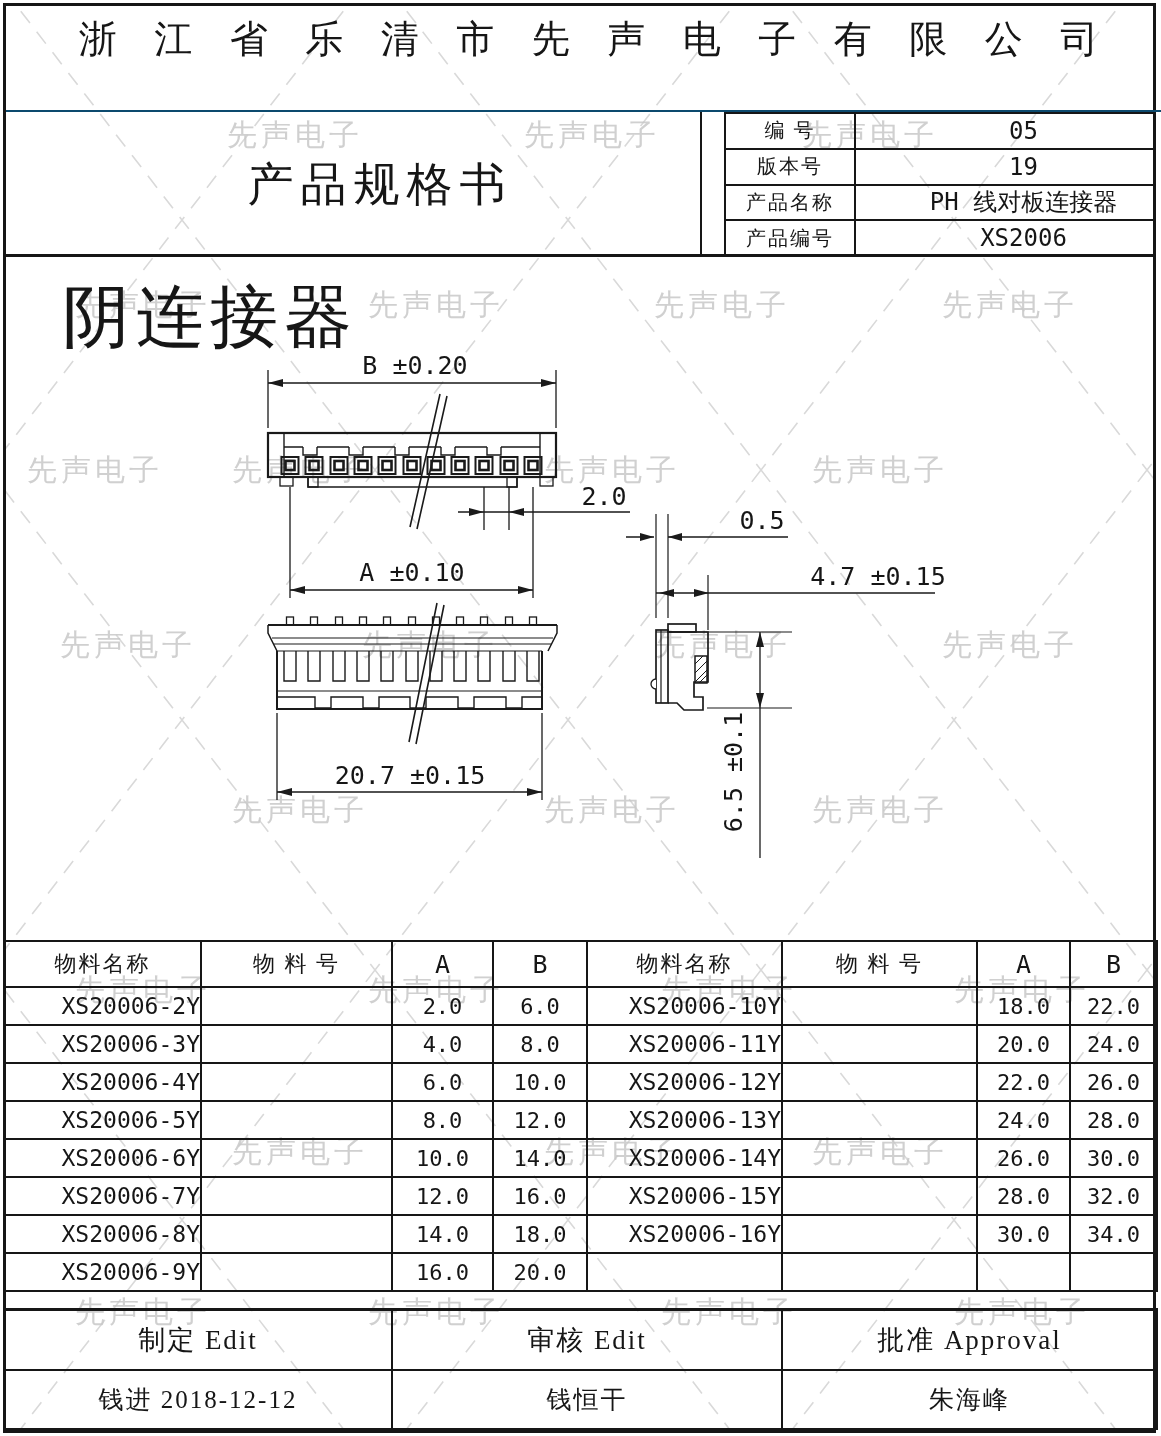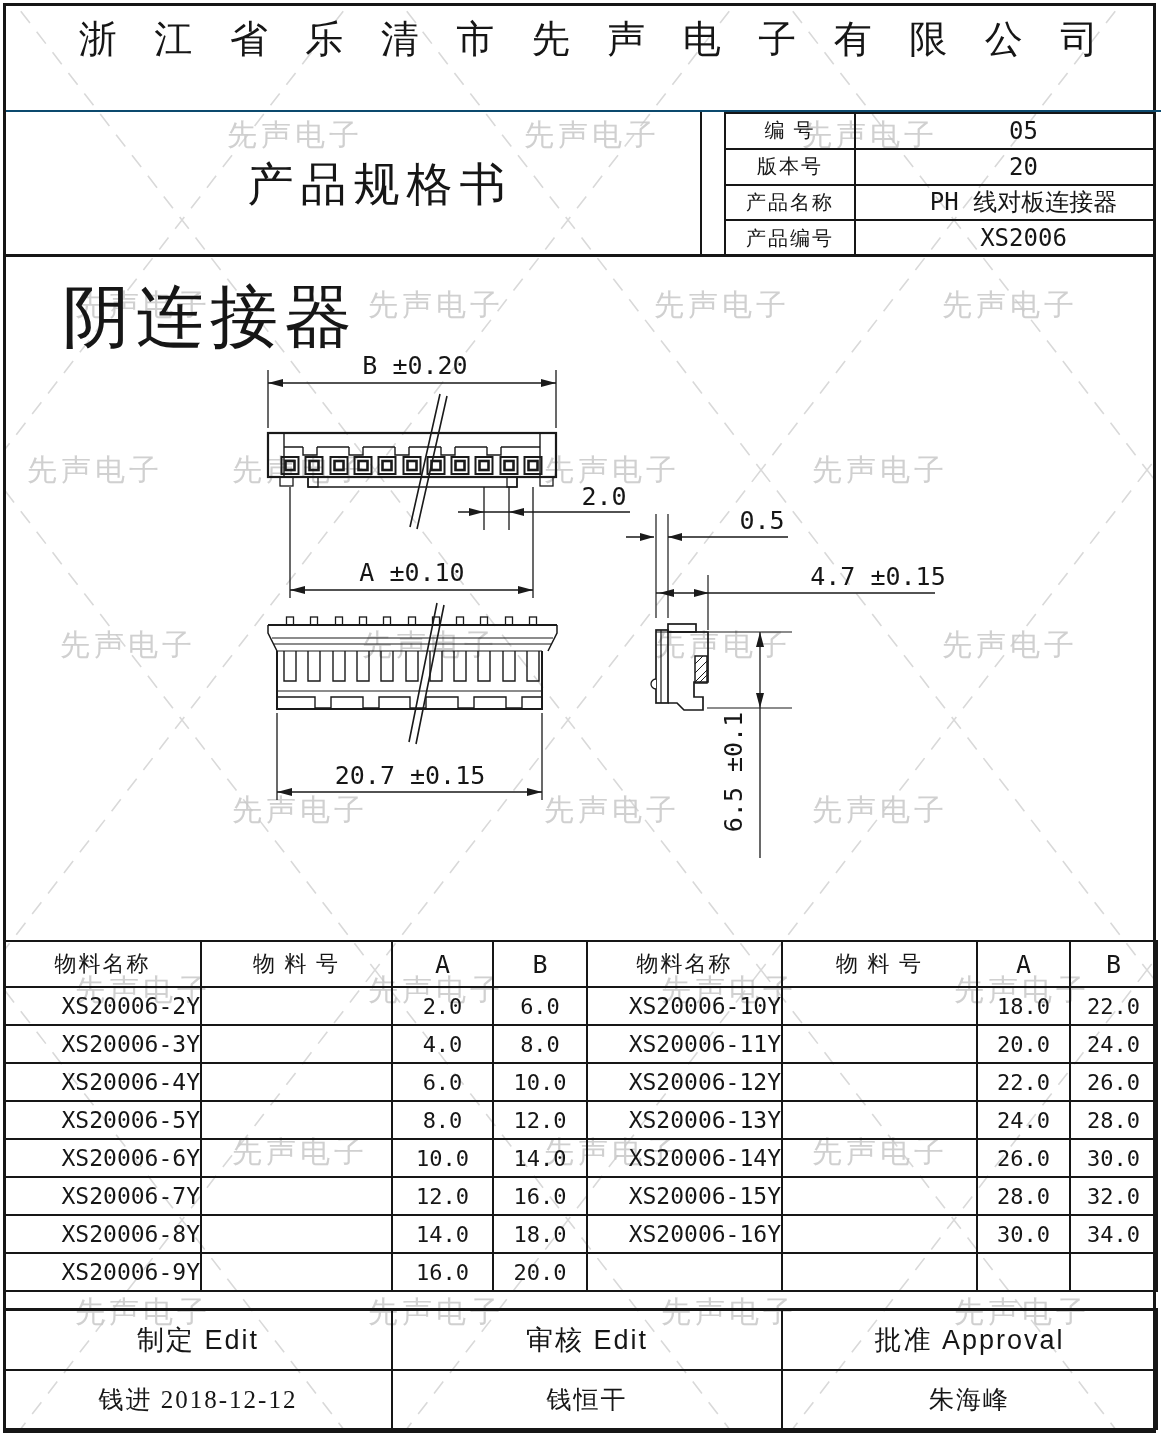--- a/index.html
+++ b/index.html
@@ -26,21 +26,21 @@
   .parts{left:3px;top:940px;width:1153px;position:absolute;}
   .parts td{border:2px solid #161616;padding:0;overflow:hidden;white-space:nowrap;}
   .parts .hrow td{height:44px;}
   .parts .drow td{height:36px;}
   .hcjk{font-size:22px;text-align:center;letter-spacing:2px;}
   .hab{font-family:"DejaVu Sans Mono",monospace;font-size:25px;text-align:center;}
   .cname{font-family:"DejaVu Sans Mono",monospace;font-size:23px;text-align:right;padding-left:13px !important;margin-top:25px;}
   .cnum{font-family:"DejaVu Sans Mono",monospace;font-size:22px;text-align:center;}
   .sign{left:3px;top:1308px;width:1153px;position:absolute;}
   .sign td{border:2px solid #161616;text-align:center;overflow:hidden;white-space:nowrap;}
-  .sign .rrow td{height:56px;border-top:3px solid #161616;font-family:Liberation Sans, sans-serif;font-size:27px;letter-spacing:2px;}
+  .sign .rrow td{height:56px;border-top:3px solid #161616;font-family:Liberation Serif, serif;font-size:27px;letter-spacing:2px;}
   .sign .prow td{height:55px;font-size:25px;letter-spacing:2px;}
 </style>
 </head>
 <body>
 
 <div class="page">
 
   <svg width="1161" height="1436" viewBox="0 0 1161 1436">
     <defs>
       <pattern id="xdash" width="386" height="500" patternUnits="userSpaceOnUse" patternTransform="translate(375,-30)">
@@ -211,21 +211,21 @@
         <col style="width:130px">
         <col>
       </colgroup>
     <tbody>
         <tr>
       <td class="il">编  号</td>
       <td class="iv">05</td>
     </tr>
     <tr>
       <td class="il">版本号</td>
-      <td class="iv">20</td>
+      <td class="iv">19</td>
     </tr>
     <tr>
       <td class="il">产品名称</td>
       <td class="iv">PH  线对板连接器</td>
     </tr>
     <tr>
       <td class="il">产品编号</td>
       <td class="iv">XS2006</td>
     </tr>
   </tbody>

